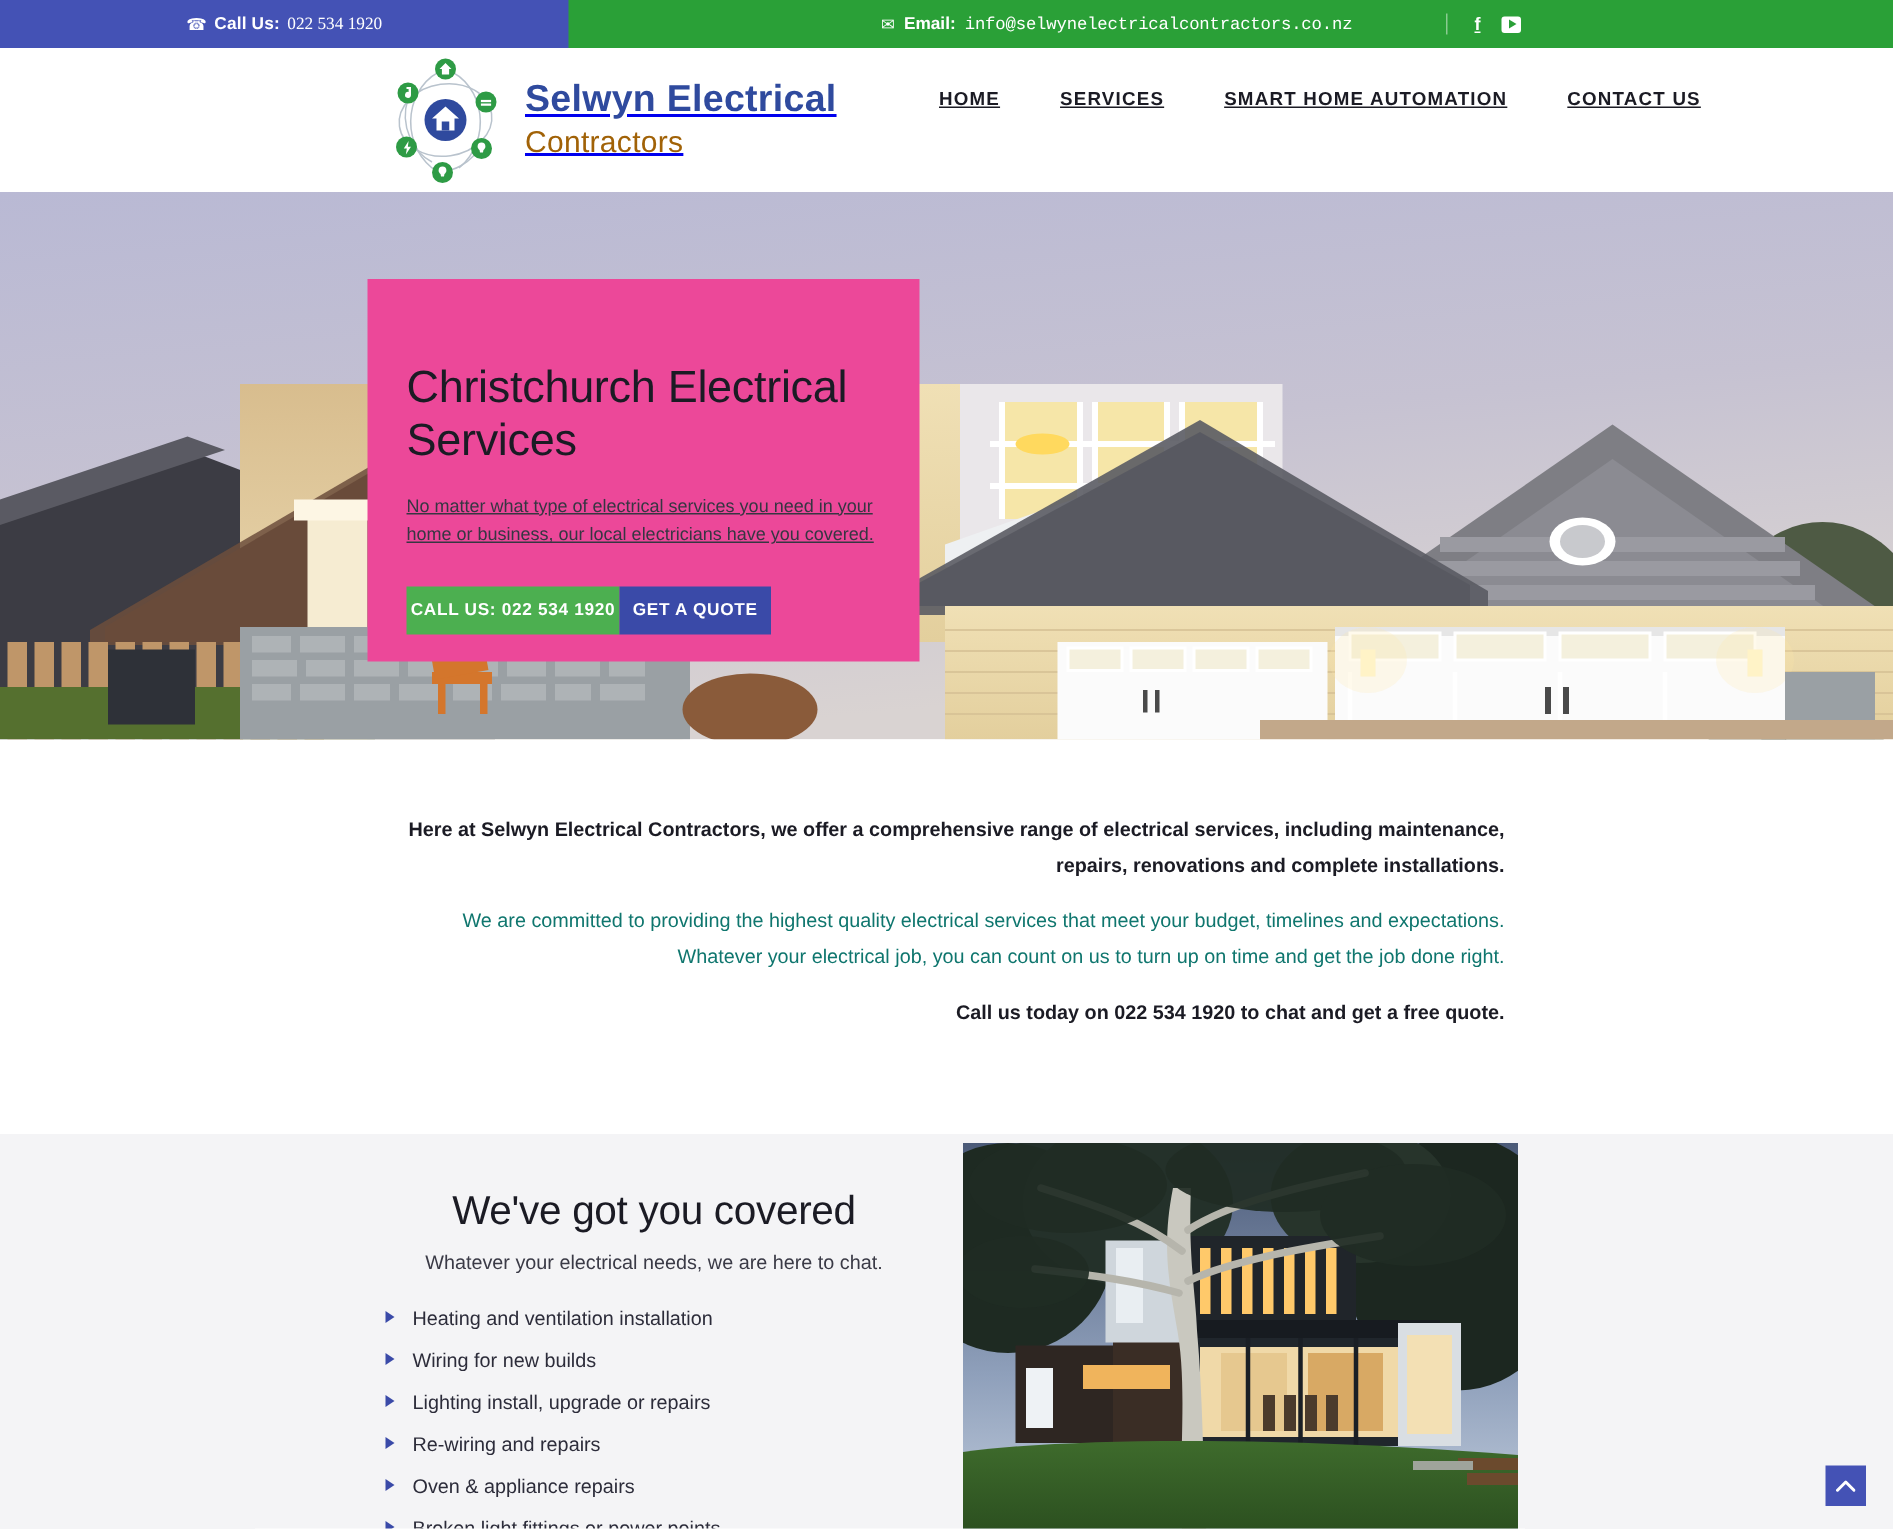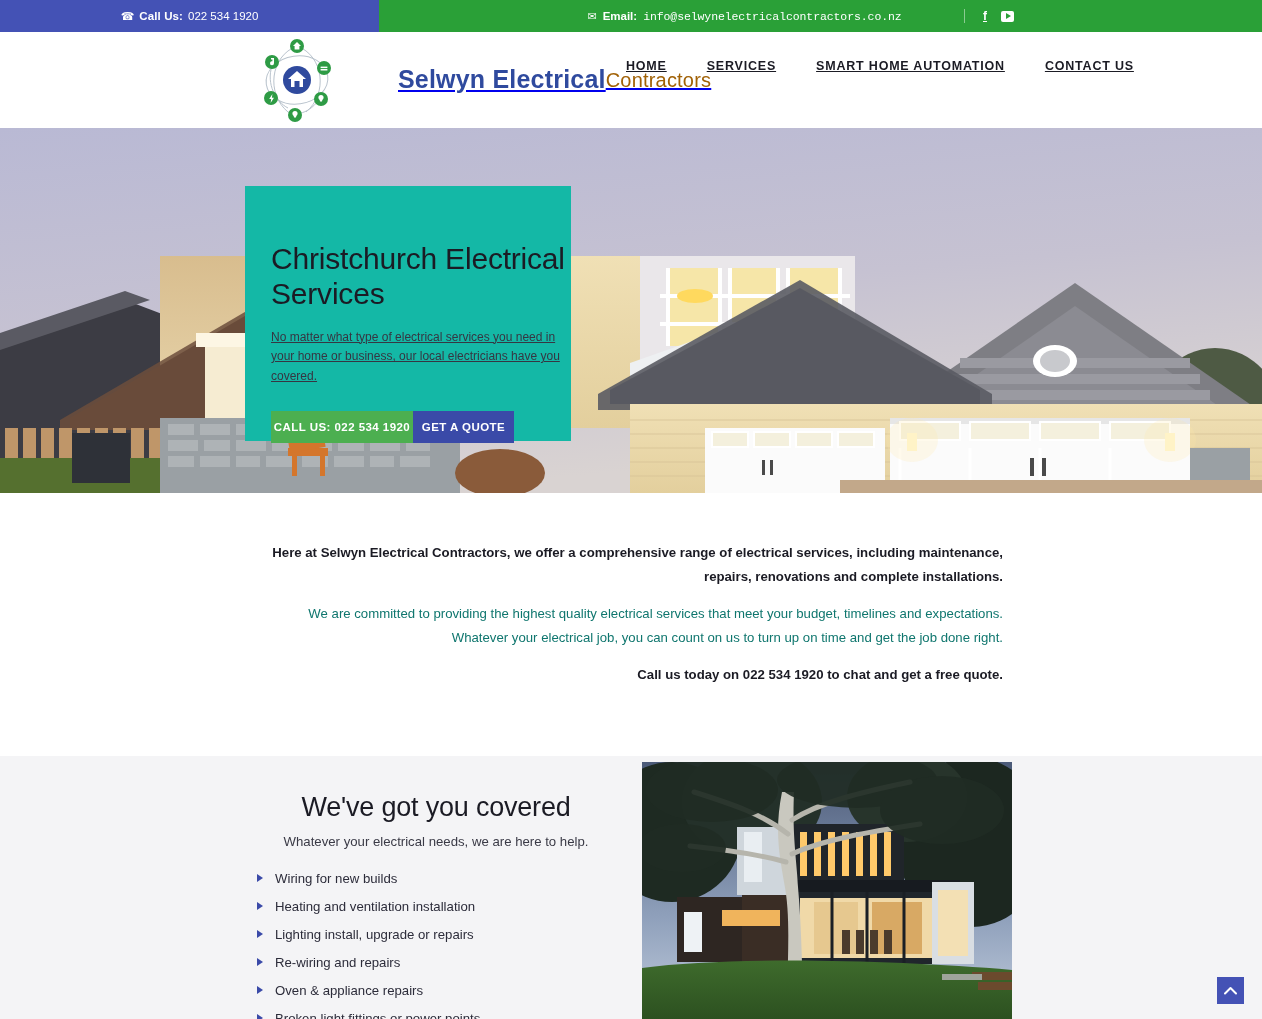--- a/index.html
+++ b/index.html
@@ -27,21 +27,21 @@
     left: 0; top: 0;
     width: 379px;
     height: 32px;
     background: #4452b5;
     display: flex;
     align-items: center;
     justify-content: center;
     gap: 5px;
   }
   .topbar-left .lbl { font-weight: bold; letter-spacing: .1px; }
-  .topbar-left .val { font-weight: normal; }
+  .topbar-left .val { font-weight: normal; font-family: Liberation Serif, serif; }
   .topbar-right {
     position: absolute;
     right: 0; top: 0;
     height: 32px;
     width: 883px;
     display: flex;
     align-items: center;
     justify-content: center;
     gap: 6px;
     padding-right: 152px;
@@ -98,21 +98,21 @@
   .brand {
     position: absolute;
     left: 258px;
     top: 0;
     height: 96px;
     display: flex;
     align-items: center;
     gap: 14px;
   }
   .logo-mark { width: 78px; height: 88px; flex: none; }
-  .brand-text { display: flex; flex-direction: row; justify-content: center; margin-left: 48px; }
+  .brand-text { display: flex; flex-direction: column; justify-content: center; }
   .brand-name {
     font-size: 25px;
     font-weight: bold;
     color: #2f4a9e;
     letter-spacing: .2px;
     line-height: 1.1;
   }
   .brand-sub {
     font-size: 20px;
     color: #a16207;
@@ -144,23 +144,23 @@
   .hero {
     position: relative;
     height: 365px;
     overflow: hidden;
   }
   .hero-img { position: absolute; inset: 0; }
   .hero-card {
     position: absolute;
     left: 245px;
     top: 58px;
-    width: 326px;
+    width: 368px;
     height: 255px;
-    background: #14b8a6;
+    background: #ec4899;
     padding: 56px 4px 0 26px;
   }
   .hero-title {
     font-size: 30px;
     font-weight: normal;
     color: #1b1b24;
     line-height: 1.16;
     letter-spacing: -.2px;
     max-width: 310px;
   }
@@ -512,29 +512,29 @@
   <div class="intro-inner">
     <p class="strong">Here at Selwyn Electrical Contractors, we offer a comprehensive range of electrical services, including maintenance, repairs, renovations and complete installations.</p>
     <p>We are committed to providing the highest quality electrical services that meet your budget, timelines and expectations. Whatever your electrical job, you can count on us to turn up on time and get the job done right.</p>
     <p class="strong last">Call us today on 022 534 1920 to chat and get a free quote.</p>
   </div>
 </section>
 
 <section class="covered">
   <div class="covered-left">
     <h2 class="covered-title">We've got you covered</h2>
-    <p class="covered-sub">Whatever your electrical needs, we are here to help.</p>
+    <p class="covered-sub">Whatever your electrical needs, we are here to chat.</p>
     <ul class="covered-list">
       <li>
           <span class="bullet"></span>
-          <span>Wiring for new builds</span>
+          <span>Heating and ventilation installation</span>
         </li>
       <li>
           <span class="bullet"></span>
-          <span>Heating and ventilation installation</span>
+          <span>Wiring for new builds</span>
         </li>
       <li>
           <span class="bullet"></span>
           <span>Lighting install, upgrade or repairs</span>
         </li>
       <li>
           <span class="bullet"></span>
           <span>Re-wiring and repairs</span>
         </li>
       <li>

